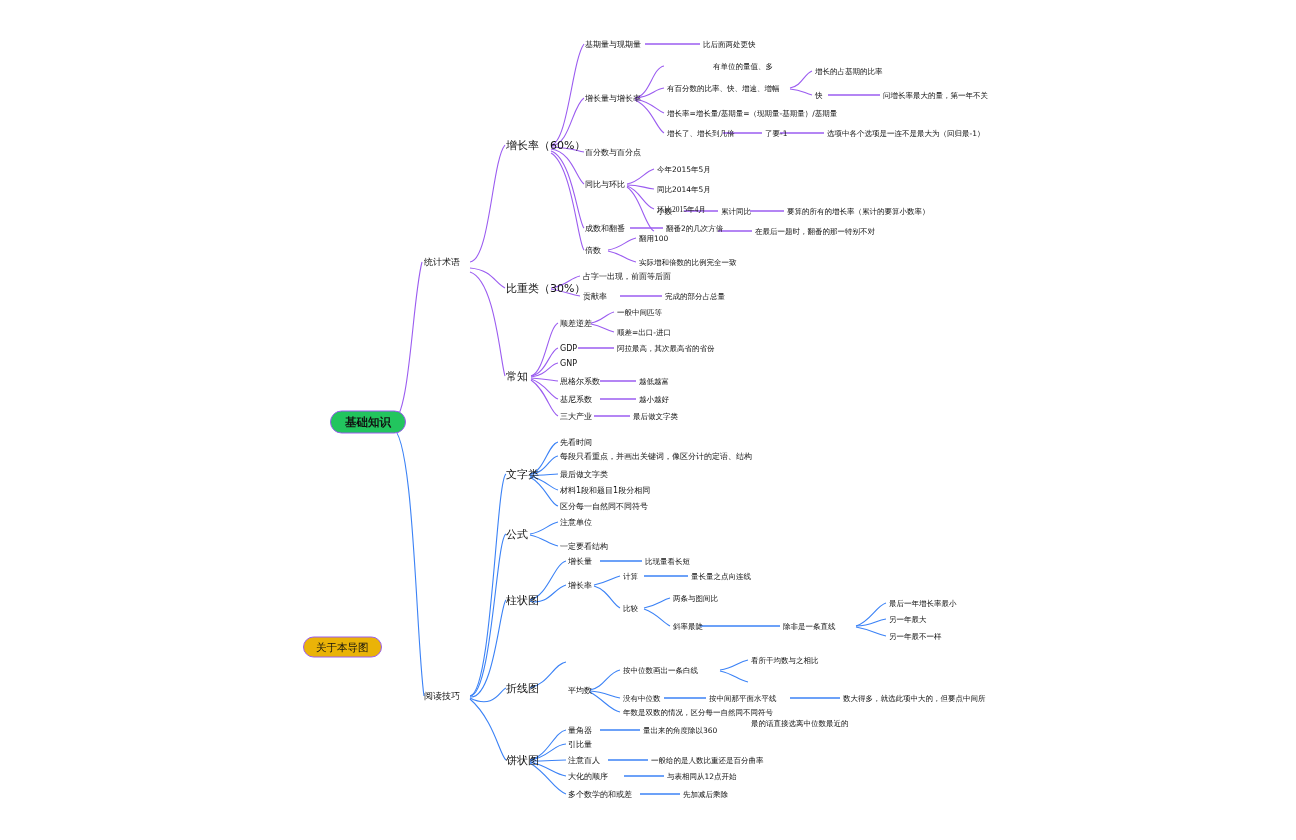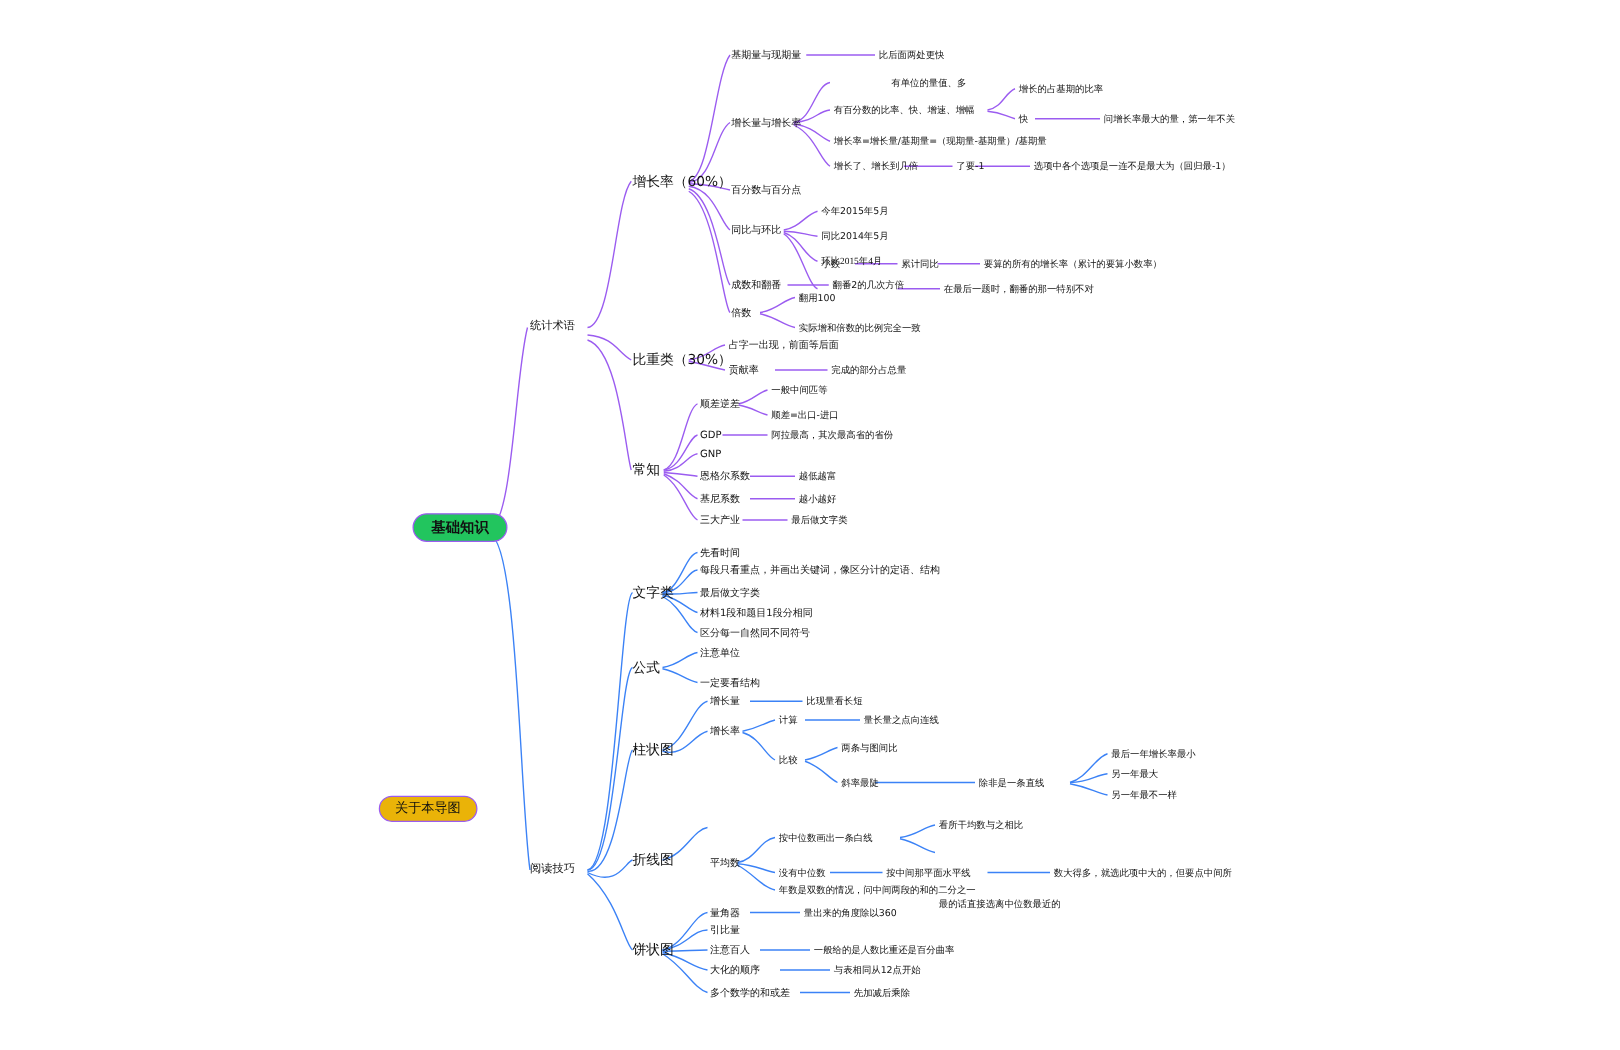--- a/index.html
+++ b/index.html
@@ -242,21 +242,21 @@
   <div class="node lvl5" style="left:889px;top:619px;">另一年最大</div>
   <div class="node lvl5" style="left:889px;top:636px;">另一年最不一样</div>
 
   <div class="node lvl4" style="left:568px;top:690px;">平均数</div>
   <div class="node lvl5" style="left:623px;top:670px;">按中位数画出一条白线</div>
   <div class="node lvl5" style="left:751px;top:660px;">看所干均数与之相比</div>
   <div class="node lvl5" style="left:751px;top:682px;margin-top:41px;">最的话直接选离中位数最近的</div>
   <div class="node lvl5" style="left:623px;top:698px;">没有中位数</div>
   <div class="node lvl5" style="left:709px;top:698px;">按中间那平面水平线</div>
   <div class="node lvl5" style="left:843px;top:698px;">数大得多，就选此项中大的，但要点中间所</div>
-  <div class="node lvl5" style="left:623px;top:712px;">年数是双数的情况，问中间两段的和的二分之一</div>
+  <div class="node lvl5" style="left:623px;top:712px;">年数是双数的情况，区分每一自然同不同符号</div>
 
   <div class="node lvl4" style="left:568px;top:730px;">量角器</div>
   <div class="node lvl5" style="left:643px;top:730px;">量出来的角度除以360</div>
   <div class="node lvl4" style="left:568px;top:744px;">引比量</div>
   <div class="node lvl4" style="left:568px;top:760px;">注意百人</div>
   <div class="node lvl5" style="left:651px;top:760px;">一般给的是人数比重还是百分曲率</div>
   <div class="node lvl4" style="left:568px;top:776px;">大化的顺序</div>
   <div class="node lvl5" style="left:667px;top:776px;">与表相同从12点开始</div>
   <div class="node lvl4" style="left:568px;top:794px;">多个数学的和或差</div>
   <div class="node lvl5" style="left:683px;top:794px;">先加减后乘除</div>

